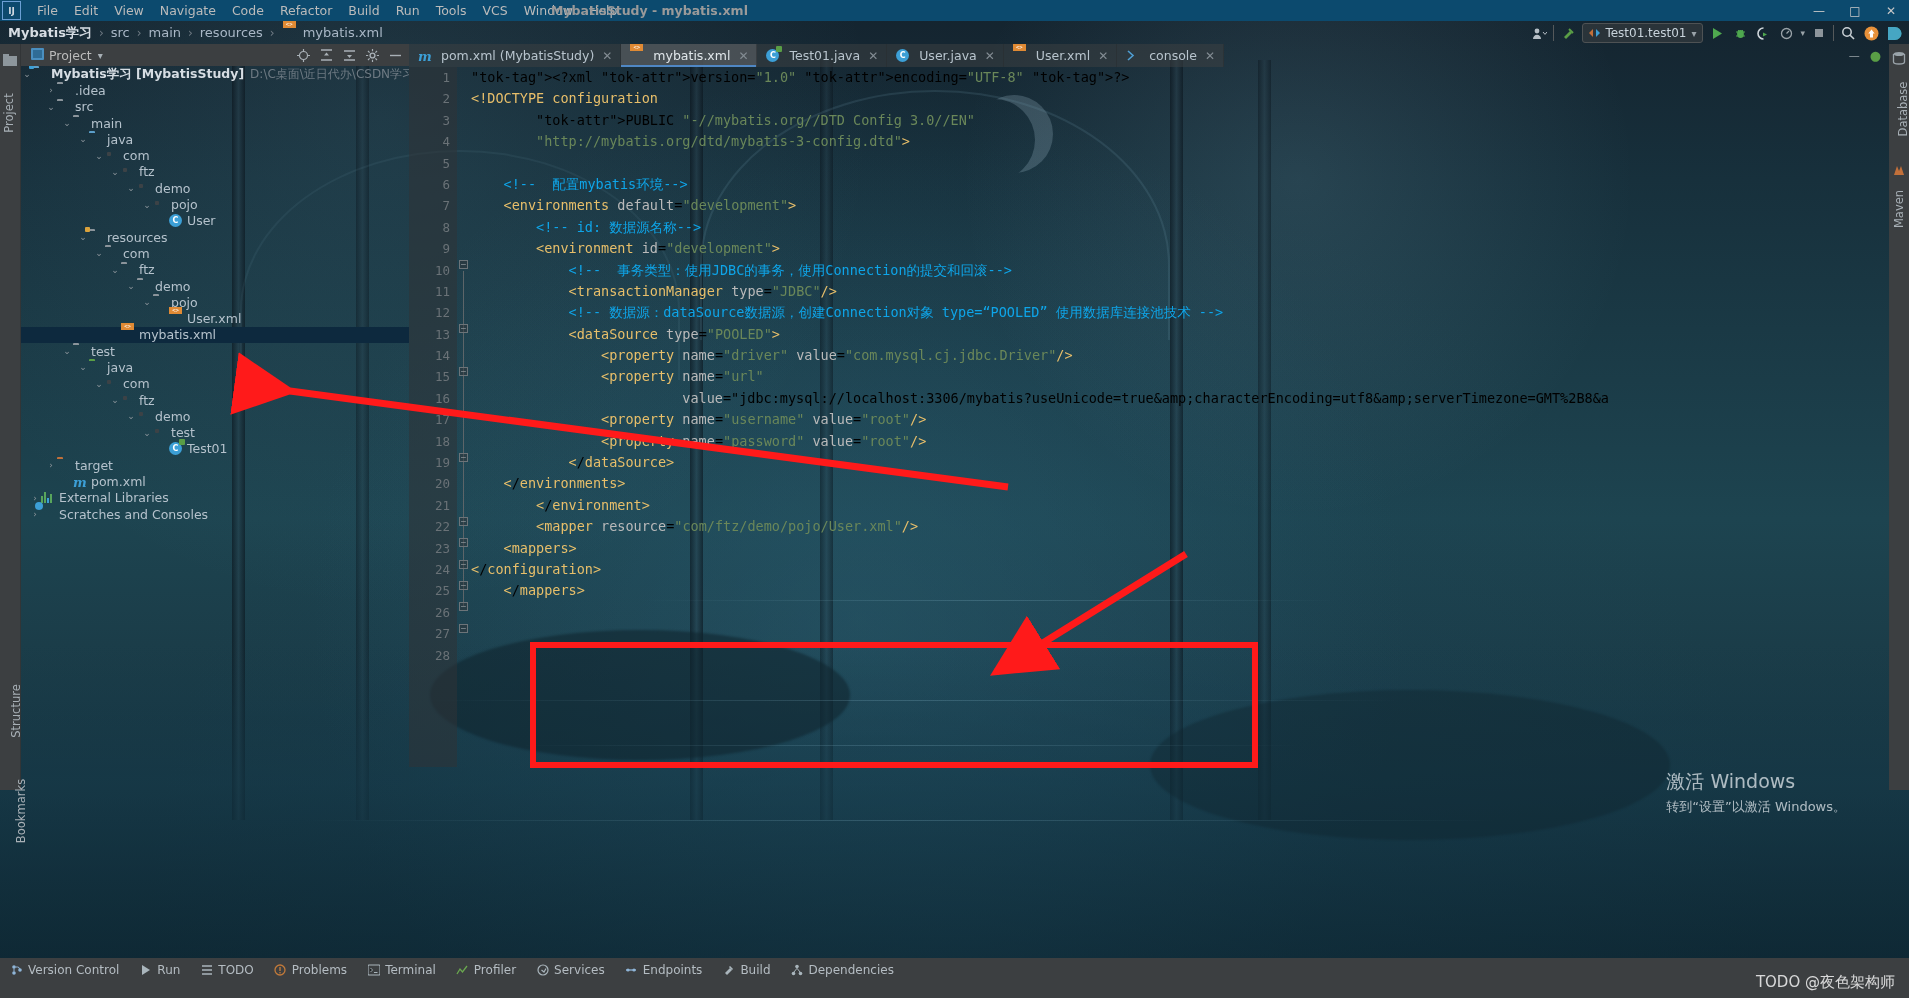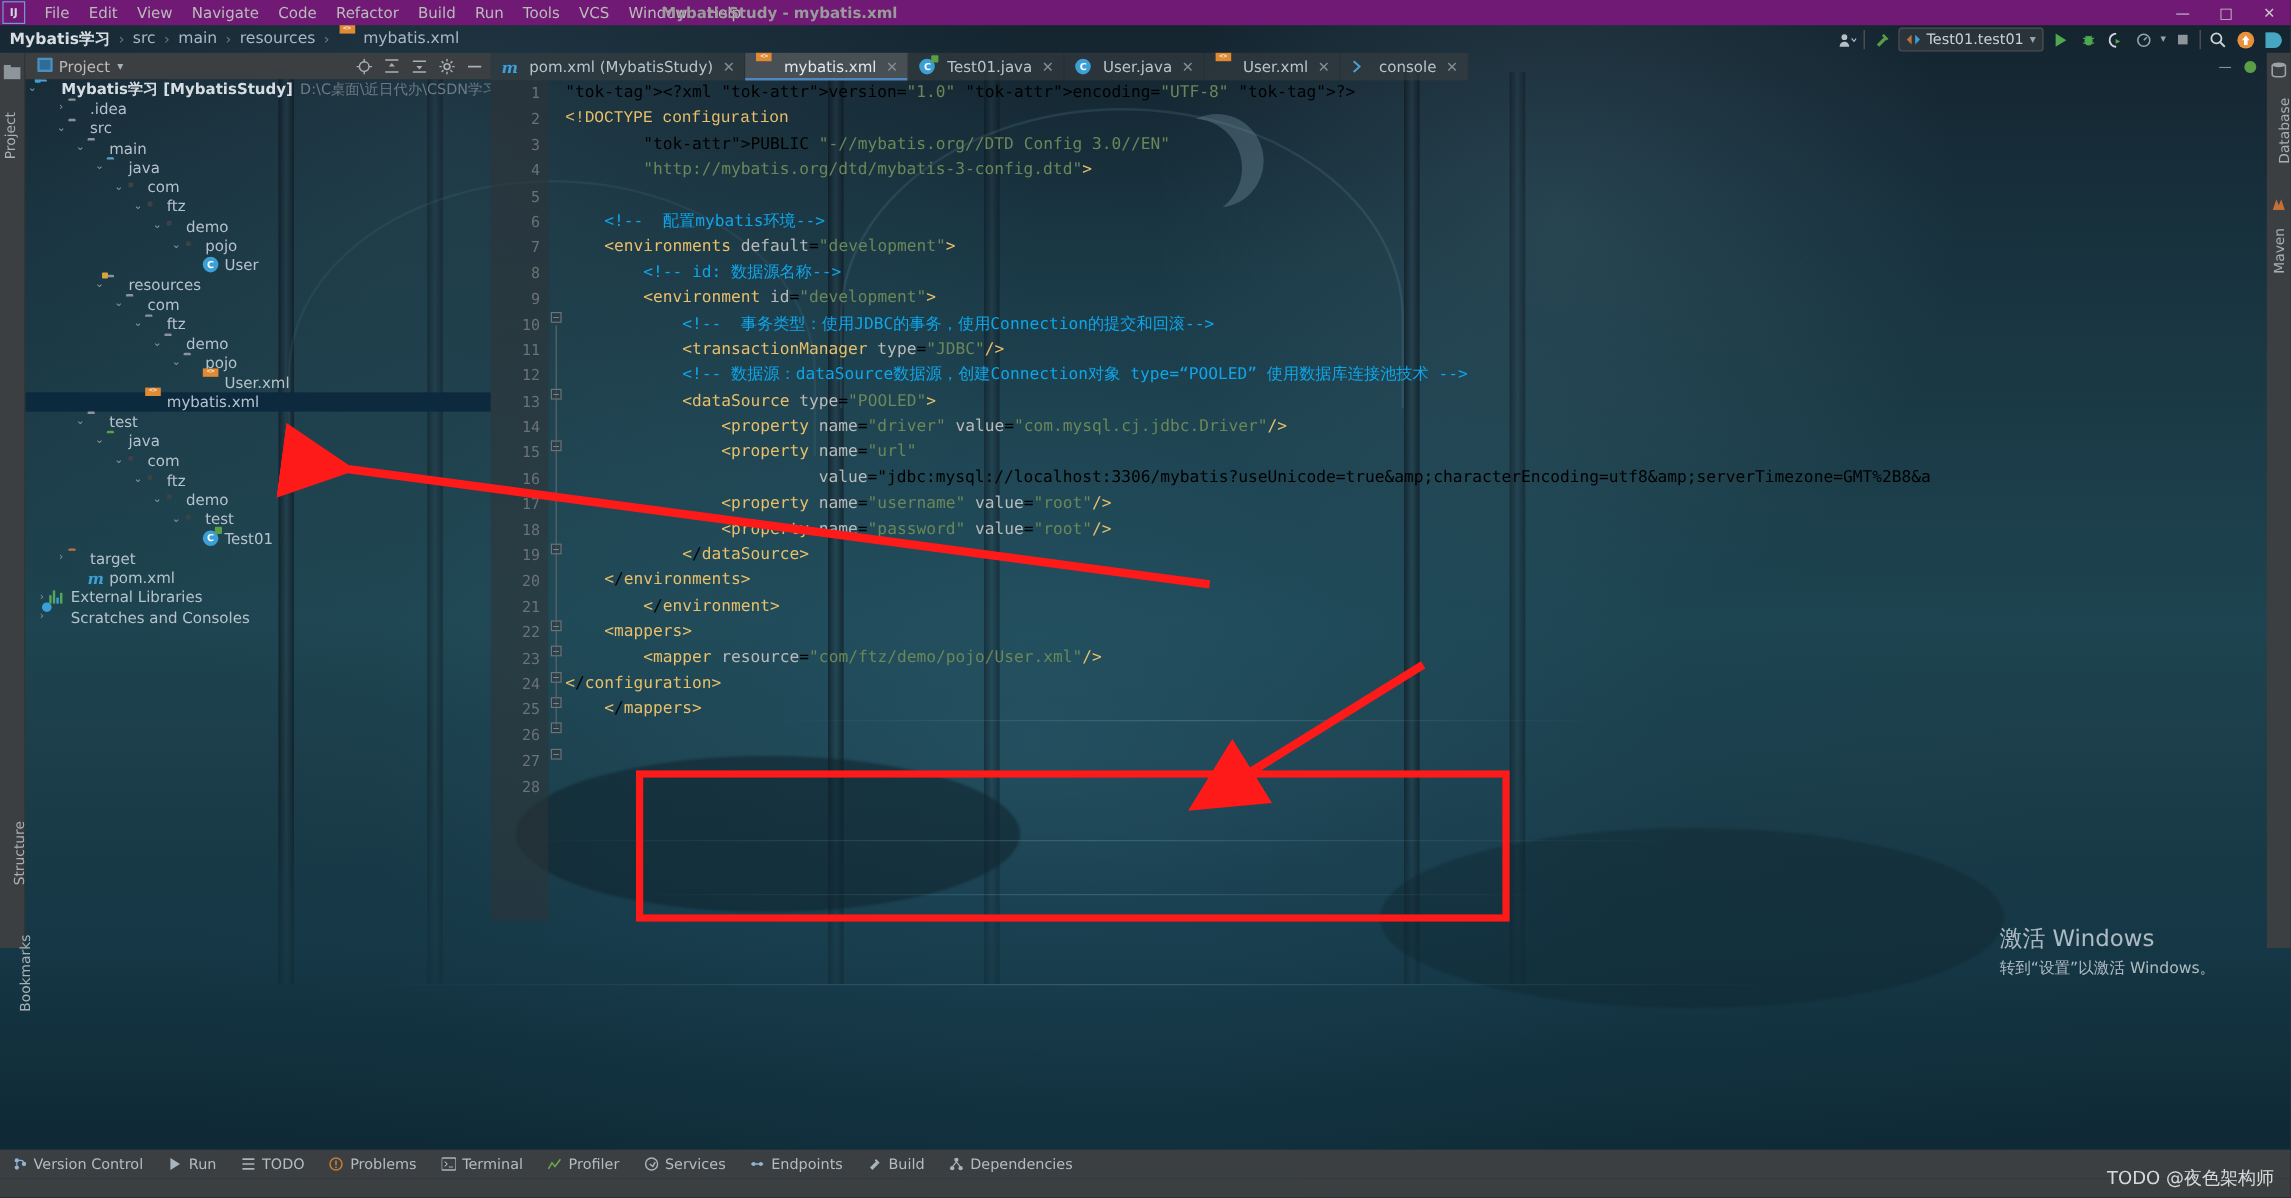--- a/index.html
+++ b/index.html
@@ -59,21 +59,21 @@
     position:absolute; z-index:1; height:1px; background:linear-gradient(90deg, transparent, rgba(150,200,220,.22), transparent);
   }
   .bg-island {
     position:absolute; z-index:1; background: rgba(14,34,44,.55); border-radius:50%;
     filter: blur(1px);
   }
 
   
   .titlebar {
     position:absolute; left:0; top:0; width:1909px; height:21px; z-index:10;
-    background:#701a75; display:flex; align-items:center; color:#bbbbbb; font-size:12px;
+    background:#0c4a6e; display:flex; align-items:center; color:#bbbbbb; font-size:12px;
   }
   .ij-logo {
     width:19px; height:19px; margin-left:2px; display:flex; align-items:center; justify-content:center;
     border:1px solid #6b9fd4; color:#cfd8e0; font-size:9px; font-weight:bold;
     font-family:"DejaVu Sans","Liberation Sans",sans-serif;
   }
   .menu { display:flex; align-items:center; margin-left:8px; }
   .menu-item { padding:2px 8px; font-size:12.5px; color:#bbbbbb; cursor:default; white-space:nowrap; }
   .win-title { position:absolute; left:551px; top:3px; font-size:12.5px; color:#9a9a9a;font-weight:bold; }
   .win-btns { position:absolute; right:0; top:0; height:21px; display:flex; align-items:center; }
@@ -172,21 +172,21 @@
   .foldcol { position:absolute; left:48px; top:0; width:14px; height:700px; z-index:2; }
   .fold { position:absolute; left:2px; width:9px; height:9px; border:1px solid #6c7479; color:#9aa3a8; font-size:8px; line-height:7px; text-align:center; background:rgba(50,54,58,.5); }
   .foldline { position:absolute; left:6px; width:1px; background:#5d6569; }
 
   .code { position:absolute; left:62px; top:0; width:1418px; height:700px; z-index:3; }
   .cline { height:21.4px; line-height:21.4px; white-space:pre; }
   .tok-tag    { color:#e8bf6a; }
   .tok-attr   { color:#bababa; }
   .tok-str    { color:#6a8759; }
   .tok-comment{ color:#0ea5e9; font-weight:normal; }
-  .tok-doctype{ color:#e8bf6a;font-family:Liberation Mono, monospace; }
+  .tok-doctype{ color:#e8bf6a; }
 
   
   .marker-rail { position:absolute; right:0; top:67px; width:20px; height:700px; z-index:7; }
   .check-ok { position:absolute; right:3px; top:4px; color:#5a9e46; font-size:12px; }
   .vscroll { position:absolute; right:2px; top:585px; width:9px; height:75px; background:rgba(160,170,178,.40); border-radius:4px; }
   .hscroll { position:absolute; left:470px; bottom:0; width:822px; height:8px; background:rgba(160,170,178,.42); border-radius:4px; z-index:7; }
   .hscroll-track { position:absolute; left:410px; bottom:24px; width:1478px; height:9px; z-index:6; }
 
   
   .right-strip { position:absolute; right:0; top:44px; width:20px; height:746px; z-index:9; background:#3c3f41; }
@@ -683,22 +683,22 @@
         <div class="cline"><span class="tok-comment">            &lt;!-- 数据源：dataSource数据源，创建Connection对象 type=“POOLED” 使用数据库连接池技术 --&gt;</span></div>
         <div class="cline">            <span class="tok-tag">&lt;</span><span class="tok-tag">dataSource</span> <span class="tok-attr">type</span>=<span class="tok-str">"POOLED"</span><span class="tok-tag">&gt;</span></div>
         <div class="cline">                <span class="tok-tag">&lt;</span><span class="tok-tag">property</span> <span class="tok-attr">name</span>=<span class="tok-str">"driver"</span> <span class="tok-attr">value</span>=<span class="tok-str">"com.mysql.cj.jdbc.Driver"</span><span class="tok-tag">/&gt;</span></div>
         <div class="cline">                <span class="tok-tag">&lt;</span><span class="tok-tag">property</span> <span class="tok-attr">name</span>=<span class="tok-str">"url"</span></div>
         <div class="cline">                          <span class="tok-attr">value</span>="jdbc:mysql://localhost:3306/mybatis?useUnicode=true&amp;amp;characterEncoding=utf8&amp;amp;serverTimezone=GMT%2B8&amp;a</div>
         <div class="cline">                <span class="tok-tag">&lt;</span><span class="tok-tag">property</span> <span class="tok-attr">name</span>=<span class="tok-str">"username"</span> <span class="tok-attr">value</span>=<span class="tok-str">"root"</span><span class="tok-tag">/&gt;</span></div>
         <div class="cline">                <span class="tok-tag">&lt;</span><span class="tok-tag">property</span> <span class="tok-attr">name</span>=<span class="tok-str">"password"</span> <span class="tok-attr">value</span>=<span class="tok-str">"root"</span><span class="tok-tag">/&gt;</span></div>
         <div class="cline">            <span class="tok-tag">&lt;</span>/<span class="tok-tag">dataSource</span><span class="tok-tag">&gt;</span></div>
         <div class="cline">    <span class="tok-tag">&lt;</span>/<span class="tok-tag">environments</span><span class="tok-tag">&gt;</span></div>
         <div class="cline">        <span class="tok-tag">&lt;</span>/<span class="tok-tag">environment</span><span class="tok-tag">&gt;</span></div>
+        <div class="cline">        <span class="tok-tag">&lt;</span><span class="tok-tag">mapper</span> <span class="tok-attr">resource</span>=<span class="tok-str">"com/ftz/demo/pojo/User.xml"</span><span class="tok-tag">/&gt;</span></div>
         <div class="cline">    <span class="tok-tag">&lt;</span><span class="tok-tag">mappers</span><span class="tok-tag">&gt;</span></div>
-        <div class="cline">        <span class="tok-tag">&lt;</span><span class="tok-tag">mapper</span> <span class="tok-attr">resource</span>=<span class="tok-str">"com/ftz/demo/pojo/User.xml"</span><span class="tok-tag">/&gt;</span></div>
         <div class="cline"><span class="tok-tag">&lt;</span>/<span class="tok-tag">configuration</span><span class="tok-tag">&gt;</span></div>
         <div class="cline">    <span class="tok-tag">&lt;</span>/<span class="tok-tag">mappers</span><span class="tok-tag">&gt;</span></div>
         <div class="cline">&nbsp;</div>
       </div>
   </div>
 
   <div class="marker-rail">
     <div class="check-ok">✓</div>
     <div class="vscroll"></div>
   </div>

